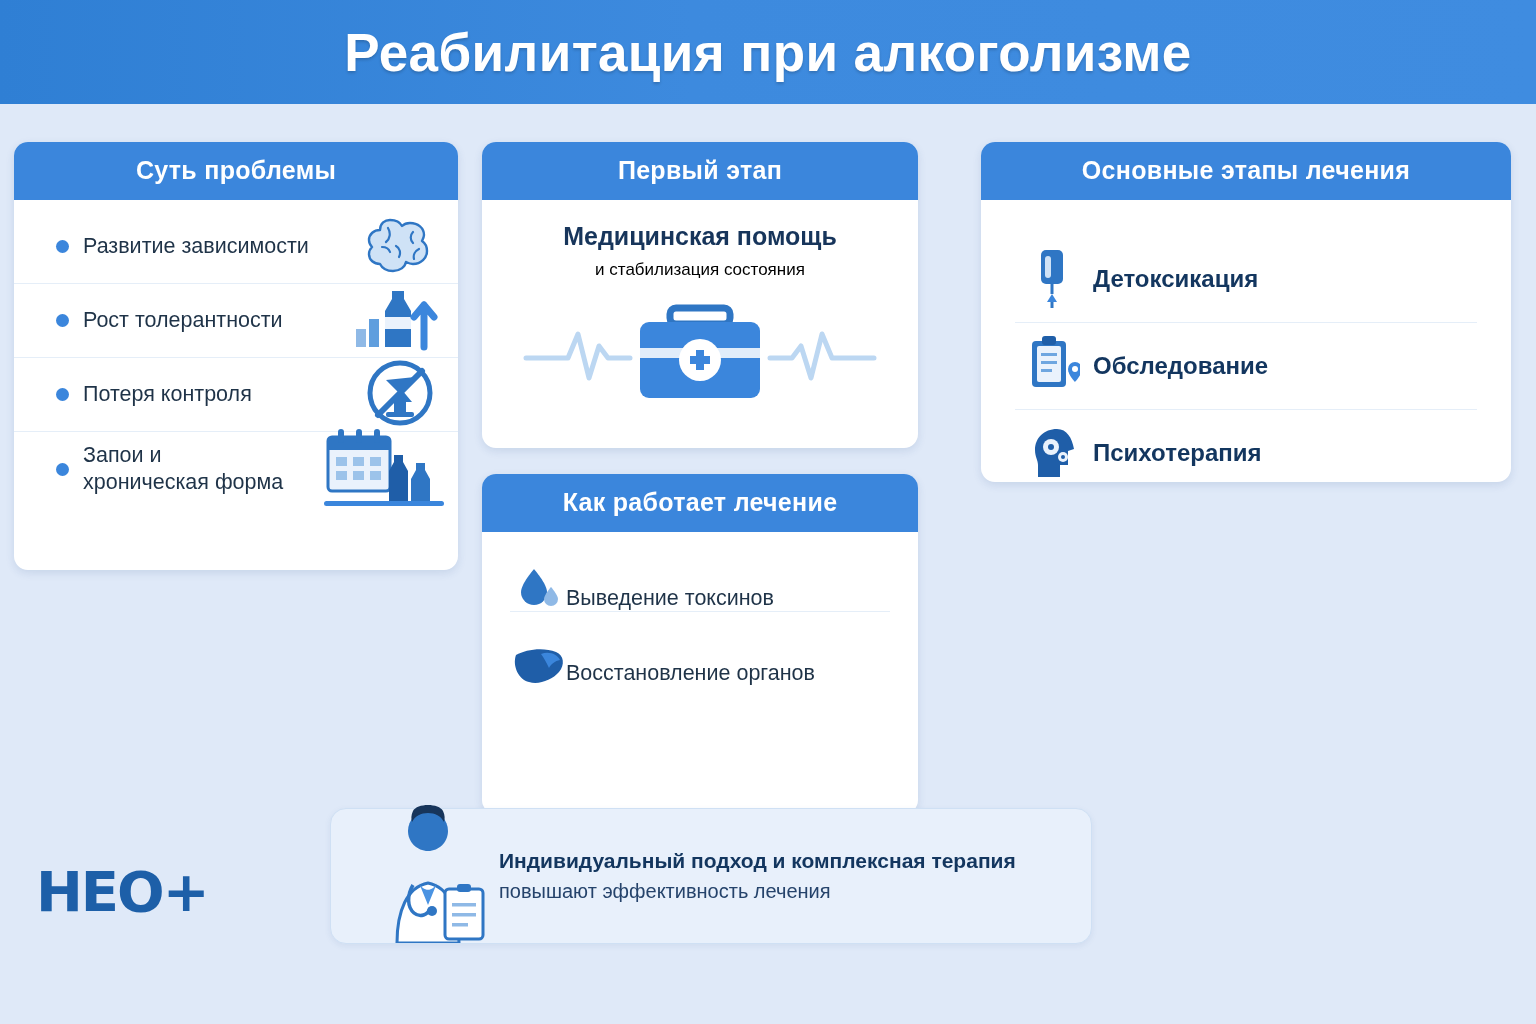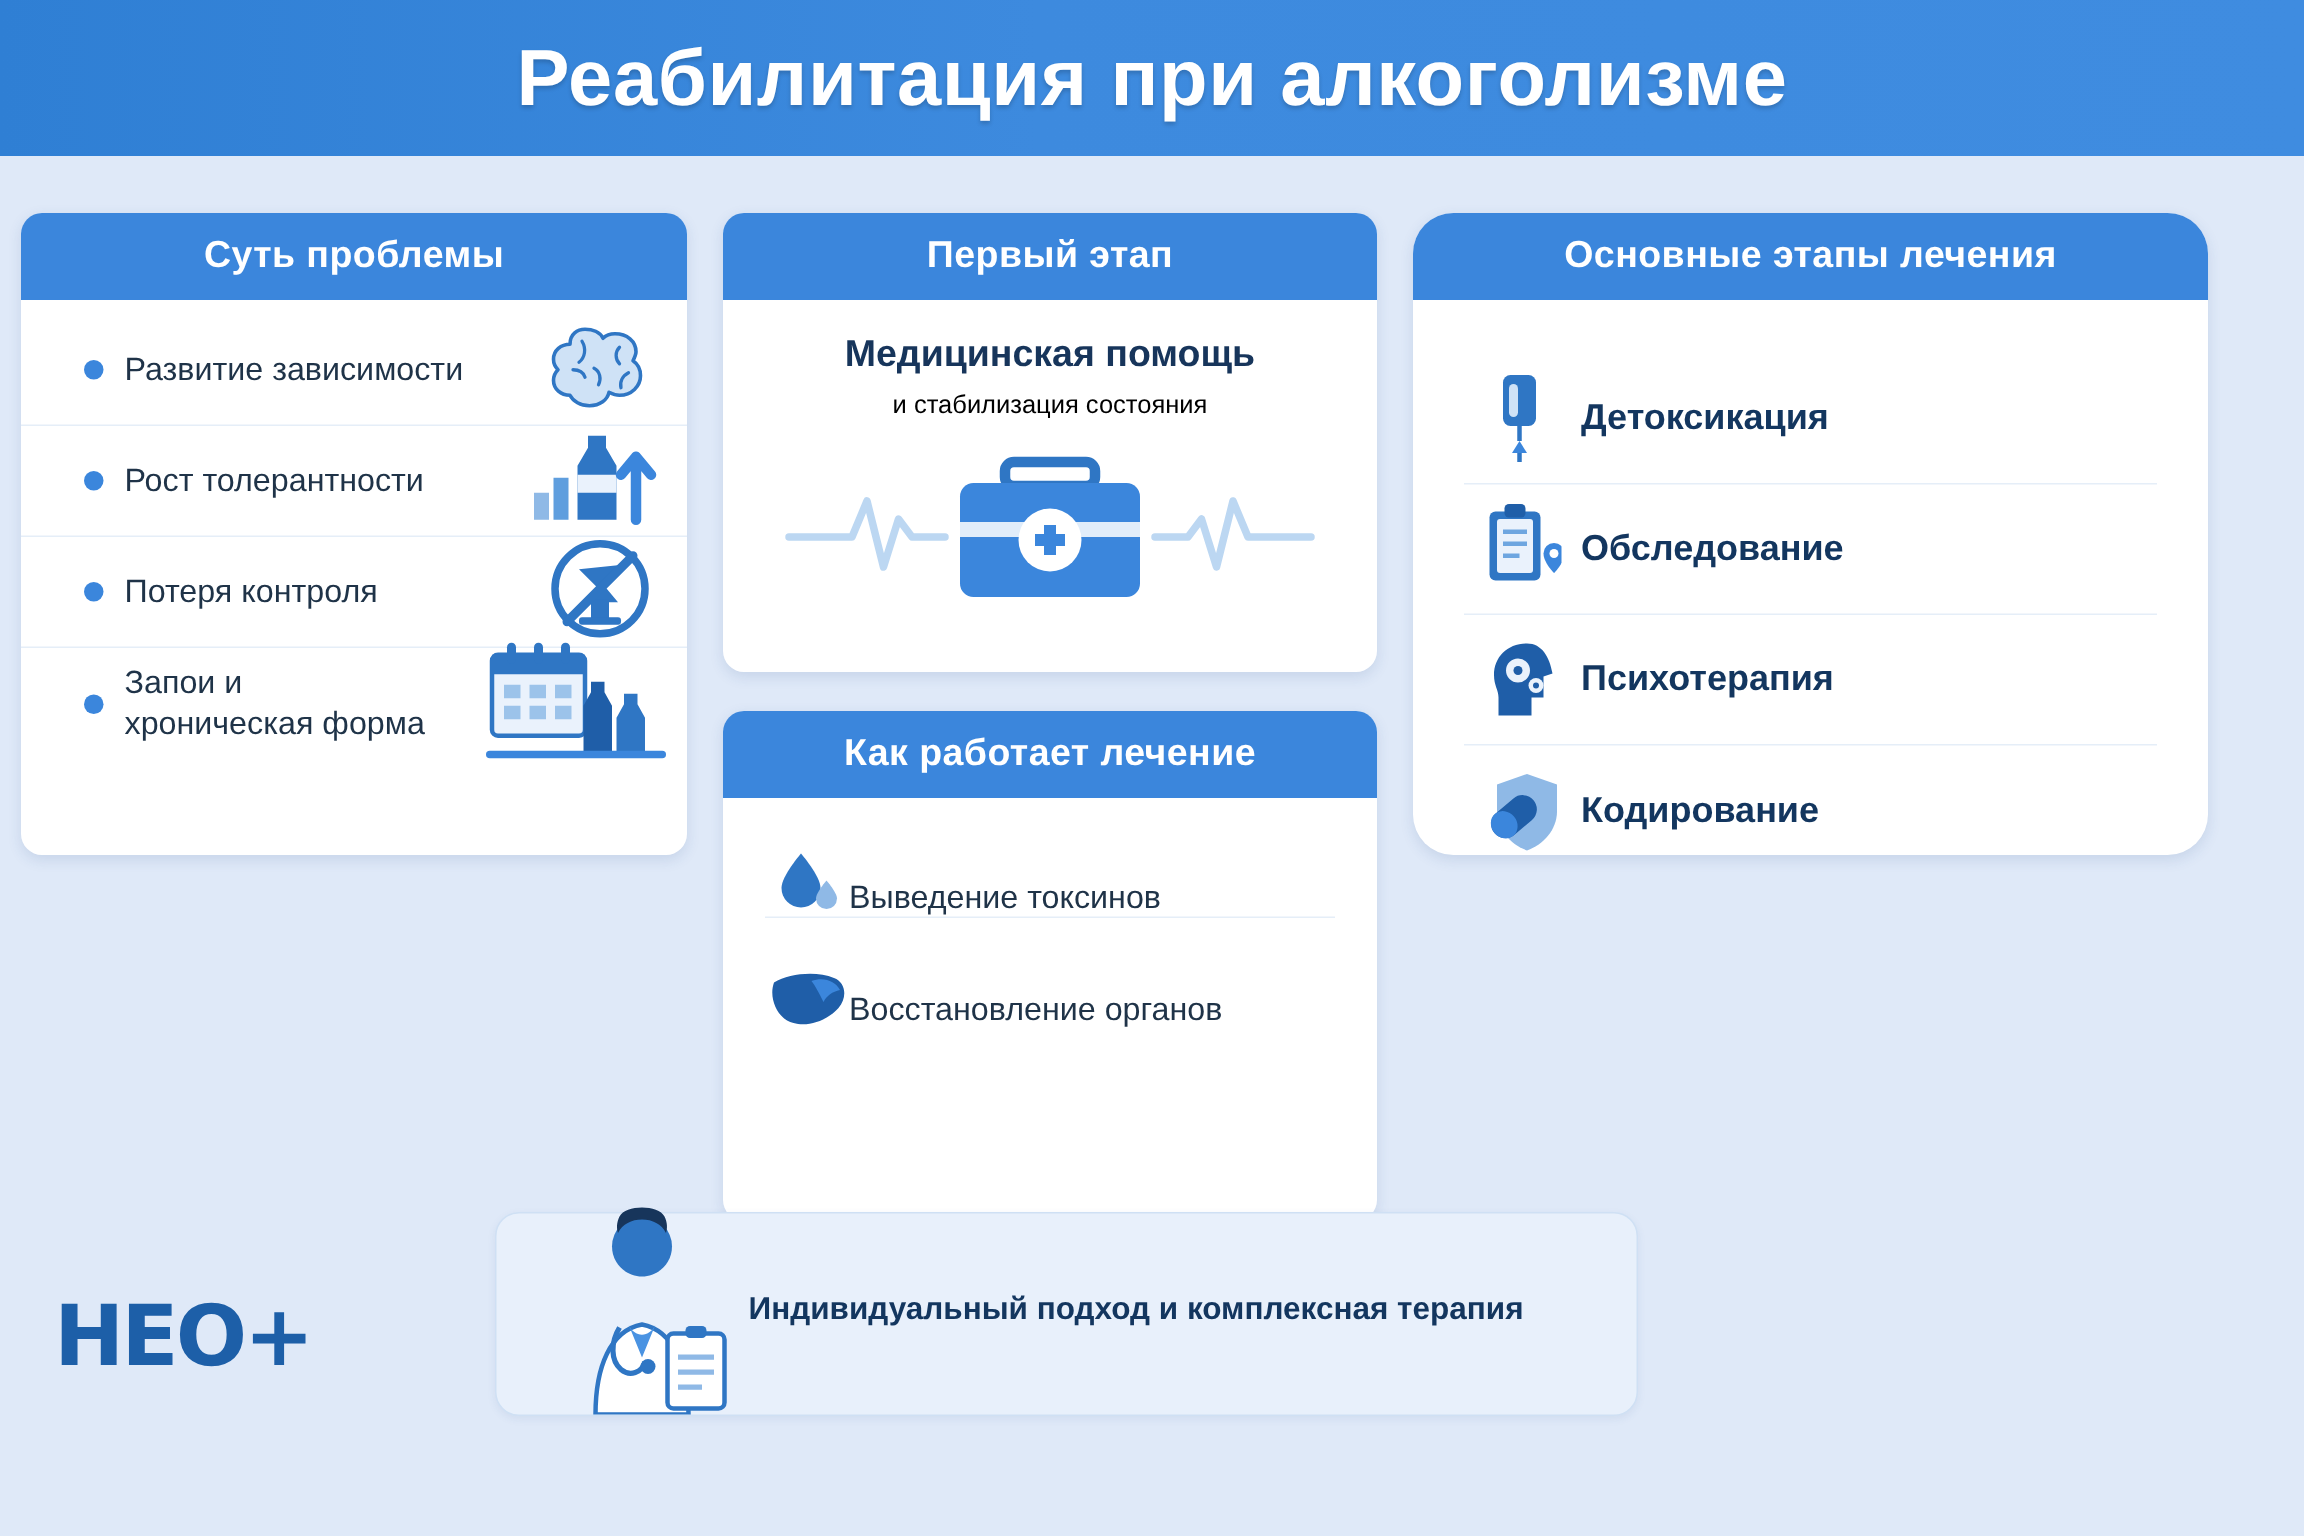--- a/index.html
+++ b/index.html
@@ -110,21 +110,21 @@
     align-items: flex-end;
     height: 74px;
     margin: 0 28px;
     border-bottom: 1px solid #e5eef8;
   }
   .how-row:last-child { border-bottom: none; }
   .how-icon { width: 56px; flex: 0 0 auto; display:flex; align-items:center; justify-content:center; }
   .how-text { font-size: 21.5px; color: #1f3348; }
 
   
-  #card-stages { left: 942px; top: 142px; width: 530px; height: 428px; border-radius: 27px; }
+  #card-stages { left: 981px; top: 142px; width: 530px; height: 340px; }
   #card-stages .card-body { padding: 8px 0 0; margin-top: 28px; }
   .stage-row {
     display: flex;
     align-items: center;
     height: 87px;
     margin: 0 34px;
     border-bottom: 1px solid #e5eef8;
   }
   .stage-row:last-child { border-bottom: none; }
   .stage-icon { width: 78px; flex: 0 0 auto; display:flex; align-items:center; justify-content:center; }
@@ -379,18 +379,19 @@
     <rect x="92" y="96" width="38" height="50" rx="4" fill="#ffffff" stroke="#2f76c4" stroke-width="3"></rect>
     <rect x="104" y="91" width="14" height="8" rx="3" fill="#2f76c4"></rect>
     <g fill="#8fb9e6">
       <rect x="99" y="110" width="24" height="3.5"></rect>
         <rect x="99" y="120" width="24" height="3.5"></rect>
         <rect x="99" y="130" width="16" height="3.5"></rect>
     </g>
   </svg>
   <div>
     <div class="note-strong">Индивидуальный подход и комплексная терапия</div>
+    <div class="note-sub">повышают эффективность лечения</div>
   </div>
 </div>
 
 <div id="logo">
   <span class="logo-text">НЕО+</span>
 </div>
 
 </body></html>

